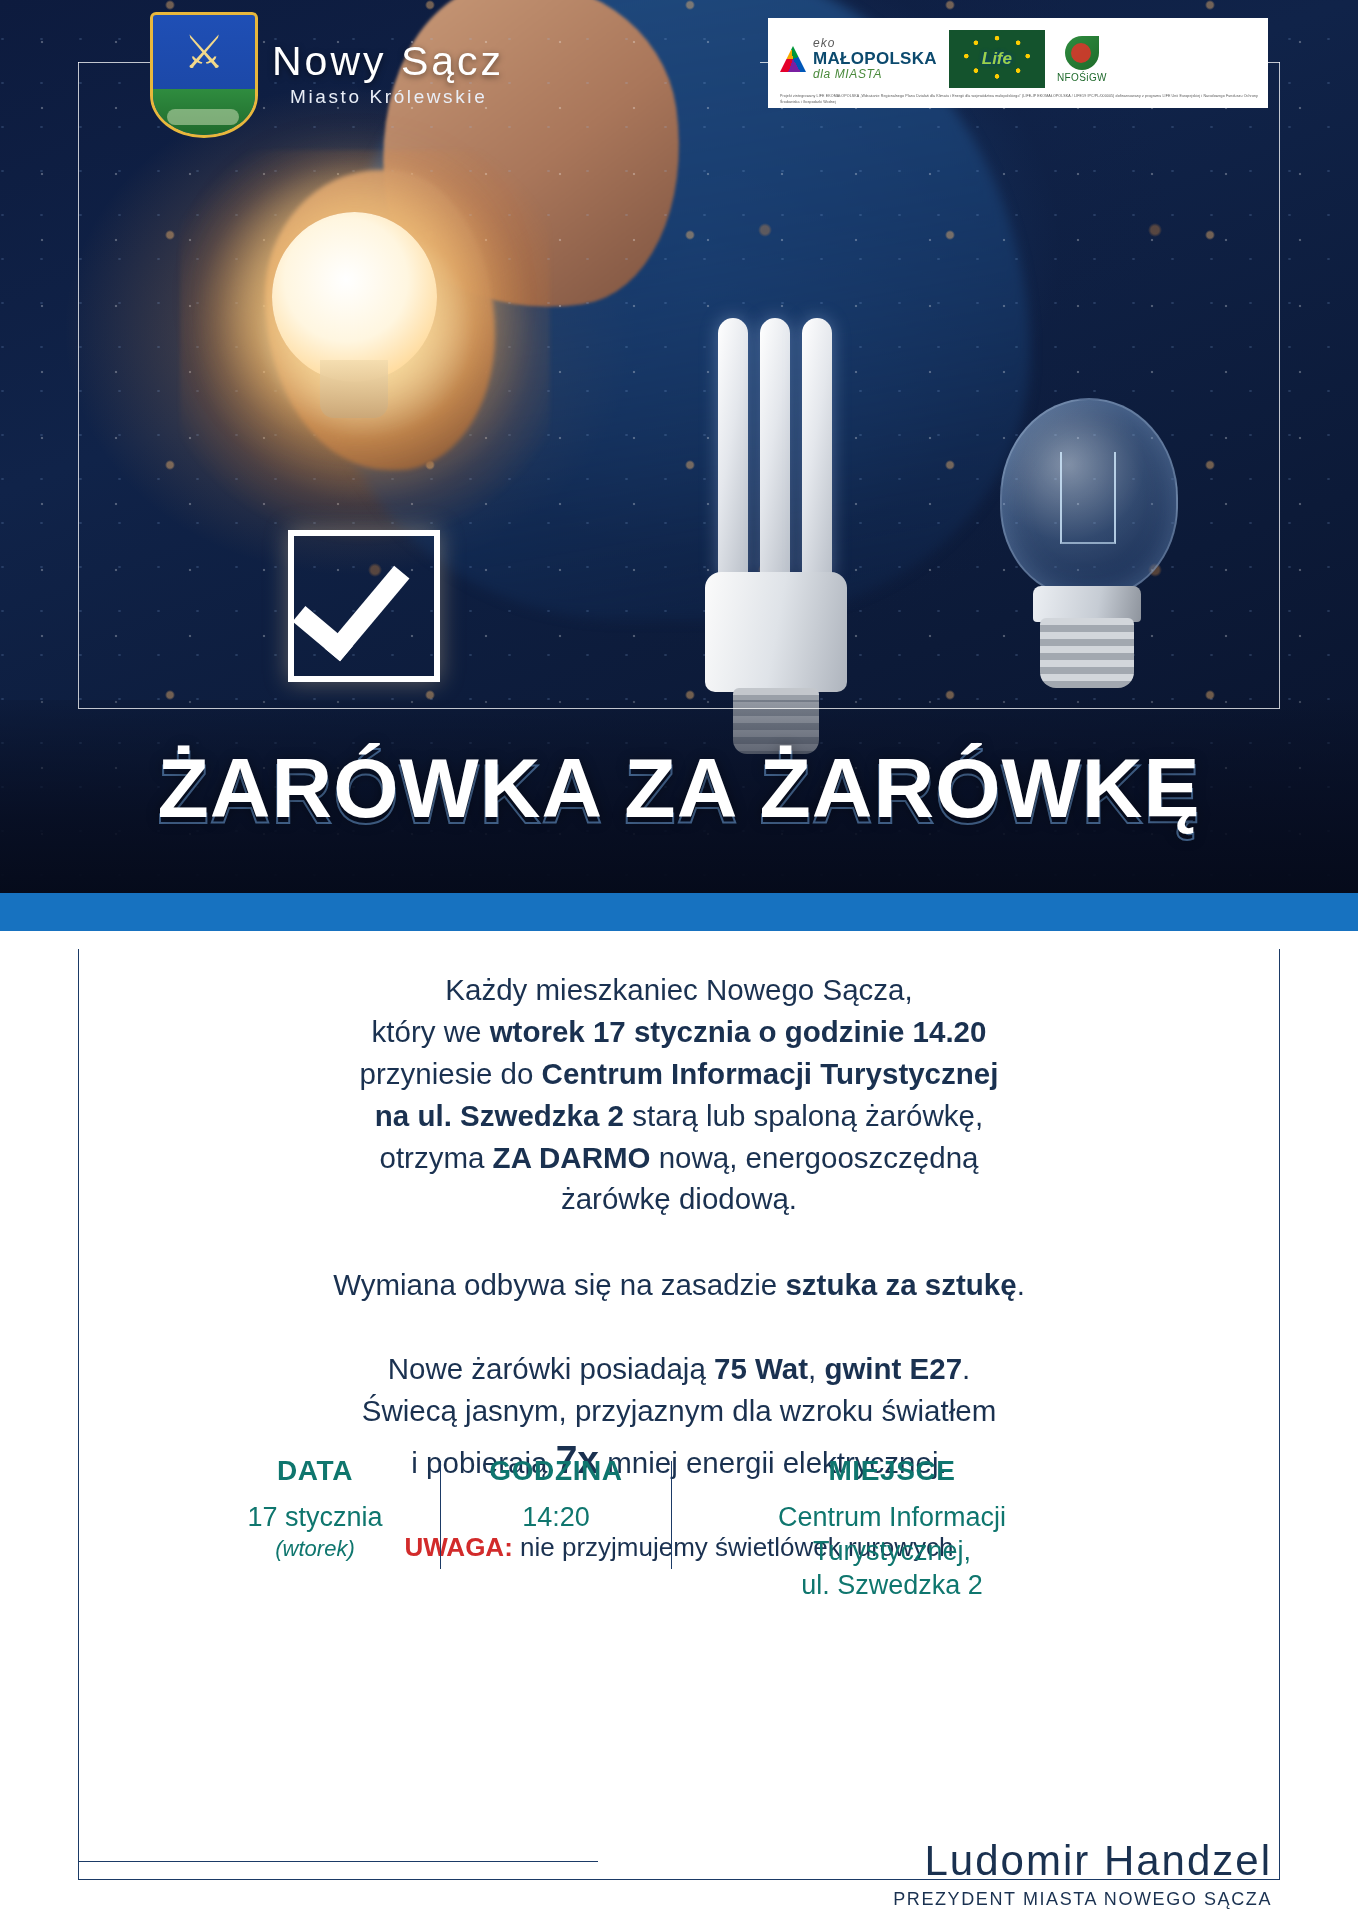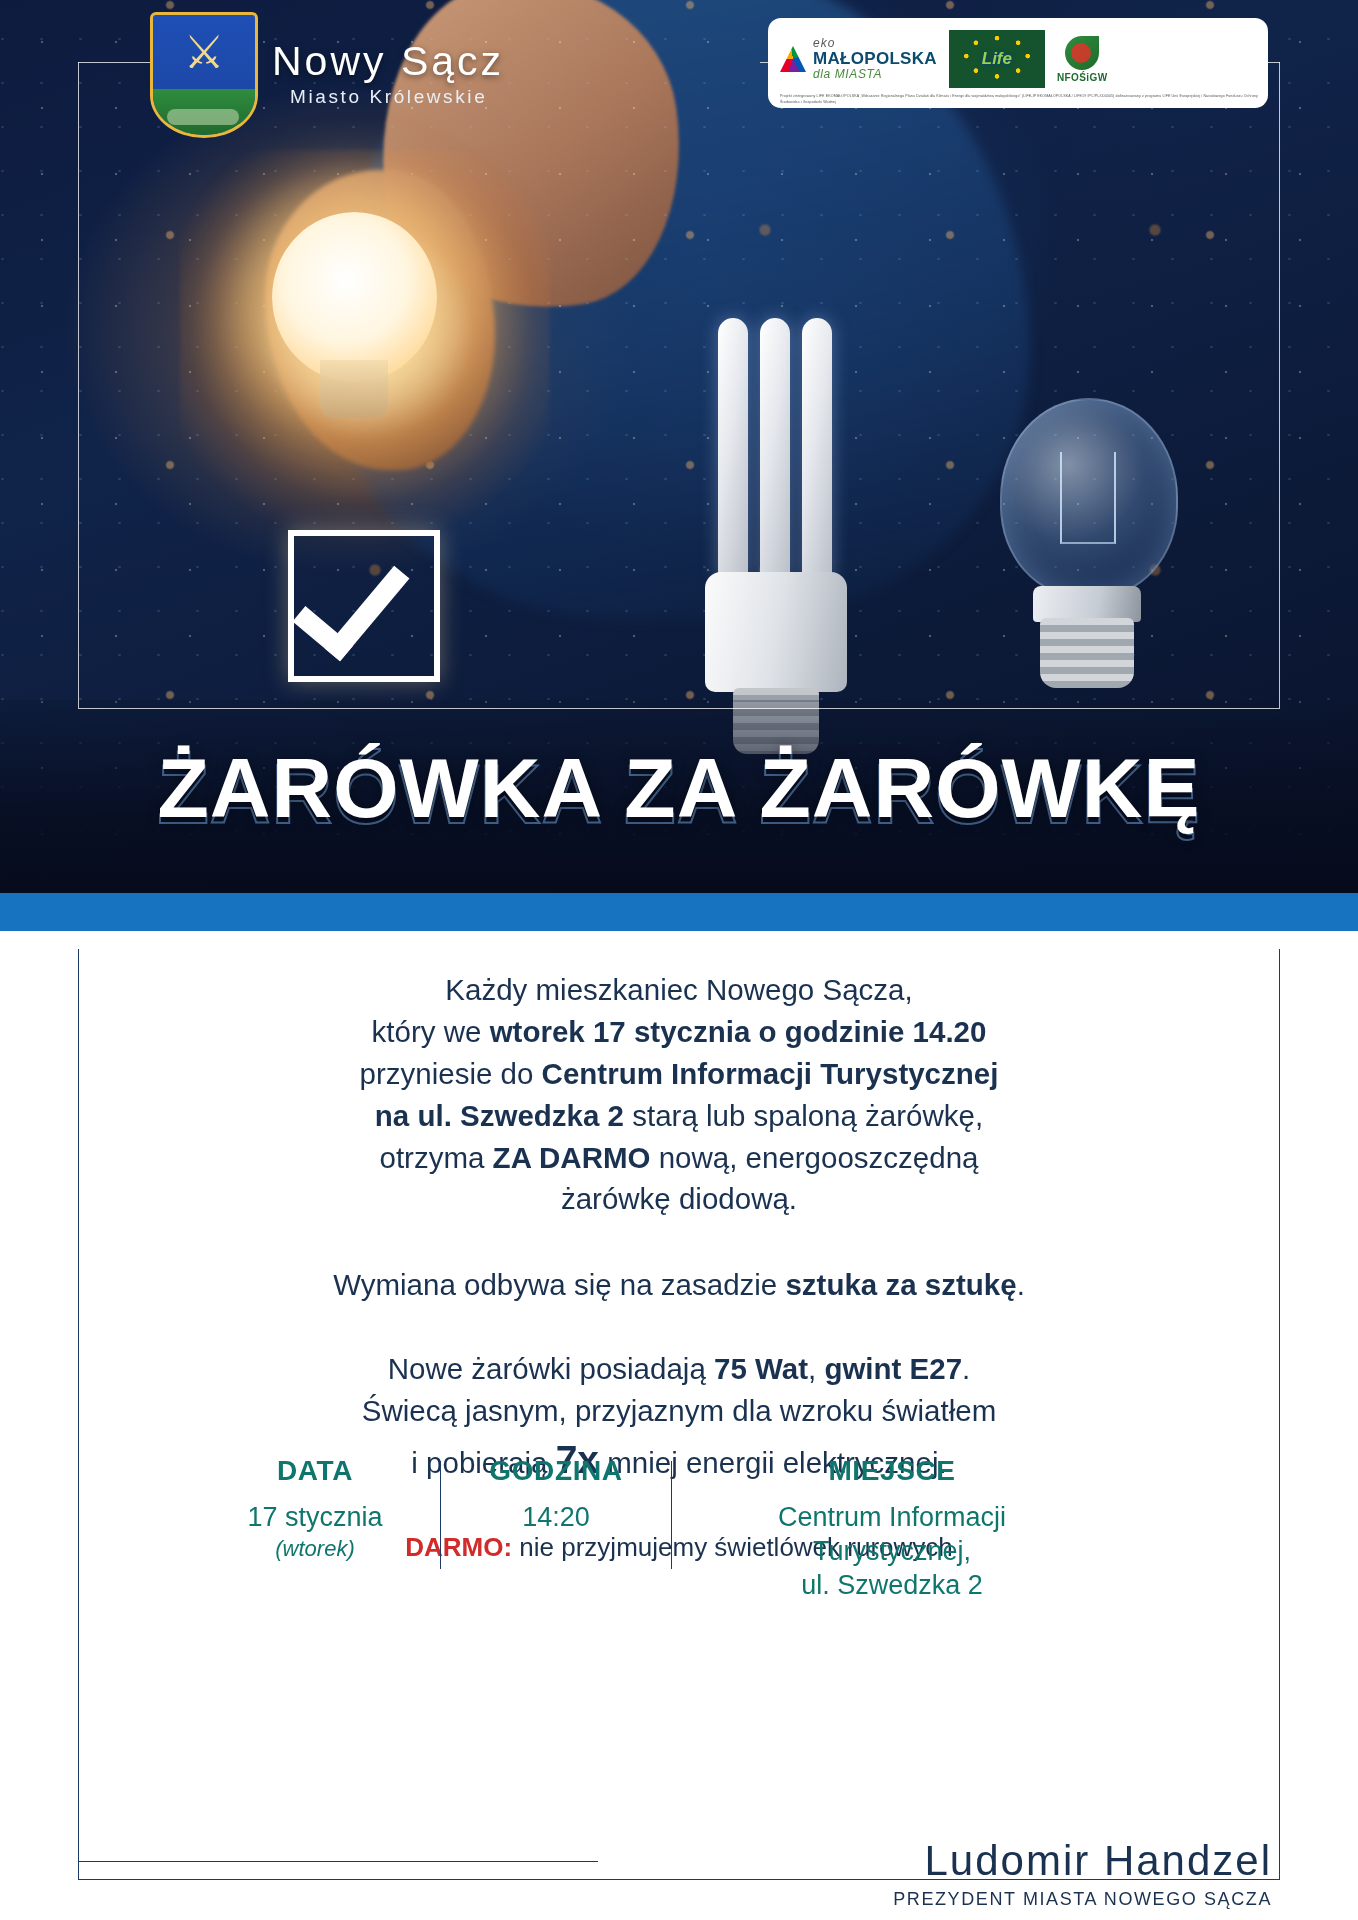--- a/index.html
+++ b/index.html
@@ -205,21 +205,20 @@
   }
 
   
   .logos {
     position: absolute; right: 90px; top: 18px;
     width: 500px; height: 90px;
     background: #ffffff;
     display: flex; align-items: center;
     padding: 6px 10px 14px 12px;
     gap: 12px;
-    border-radius: 13px;
   }
   .logo-mal { display:flex; align-items:center; gap:7px; }
   .mal-mark { width: 26px; height: 26px;
     background: conic-gradient(from 200deg, #e4002b 0deg 70deg, #f5a800 70deg 150deg, #009639 150deg 230deg, #0057b8 230deg 310deg, #7a1fa2 310deg 360deg);
     clip-path: polygon(50% 0, 100% 100%, 0 100%);
   }
   .mal-text { line-height: 1.05; }
   .mal-eko { font-size: 12px; color:#5a5a5a; font-style: italic; letter-spacing: 1px; }
   .mal-main { font-size: 17px; font-weight: 700; color:#0c4a6e; letter-spacing: .3px; }
   .mal-sub { font-size: 12px; color:#4a8a3c; font-style: italic; letter-spacing: .6px; }
@@ -244,21 +243,21 @@
     position: relative; z-index:2; font-style: italic; font-weight:700;
     font-size: 17px; color:#9ad14b; text-shadow: 0 0 4px #003399;
   }
   .logo-nfos { display:flex; flex-direction:column; align-items:center; gap:2px; }
   .nfos-leaf {
     width: 34px; height: 34px; border-radius: 50% 0 50% 50%;
     background: linear-gradient(140deg, #2f8c3f, #1e6b2a);
     position: relative;
   }
   .nfos-leaf::after{ content:""; position:absolute; left:6px; top:7px; width:20px; height:20px; border-radius:50%; background:#e2322a; opacity:.85;}
-  .nfos-text{ font-size:10px; font-weight:700; color:#1f6a2c; letter-spacing:.4px;}
+  .nfos-text{ font-size:10px; font-weight:400; color:#1f6a2c; letter-spacing:.4px;}
   .logo-fineprint {
     position: absolute; left: 12px; right: 10px; bottom: 3px;
     font-size: 3.6px; line-height: 1.5; color:#555; text-align: justify;
     letter-spacing: .1px;
   }
 
   
   .checkbox {
     position: absolute; left: 288px; top: 530px;
     width: 152px; height: 152px;
@@ -450,21 +449,21 @@
 
       <div class="gap-2"></div>
 
       <p>
         <span>Nowe żarówki posiadają </span><b>75 Wat</b><span>, </span><b>gwint E27</b><span>.</span><br>
         <span>Świecą jasnym, przyjaznym dla wzroku światłem</span><br>
         <span>i pobierają </span><span class="big7">7x</span><span> mniej energii elektrycznej.</span>
       </p>
 
       <p class="uwaga">
-        <span class="red">DARMO:</span><span> nie przyjmujemy świetlówek rurowych</span>
+        <span class="red">UWAGA:</span><span> nie przyjmujemy świetlówek rurowych</span>
       </p>
     </div>
 
     <div class="info">
       <div class="info-col c1">
         <div class="info-head">DATA</div>
         <div class="info-val">
           <span>17 stycznia</span>
           <span class="small-it">(wtorek)</span>
         </div>

